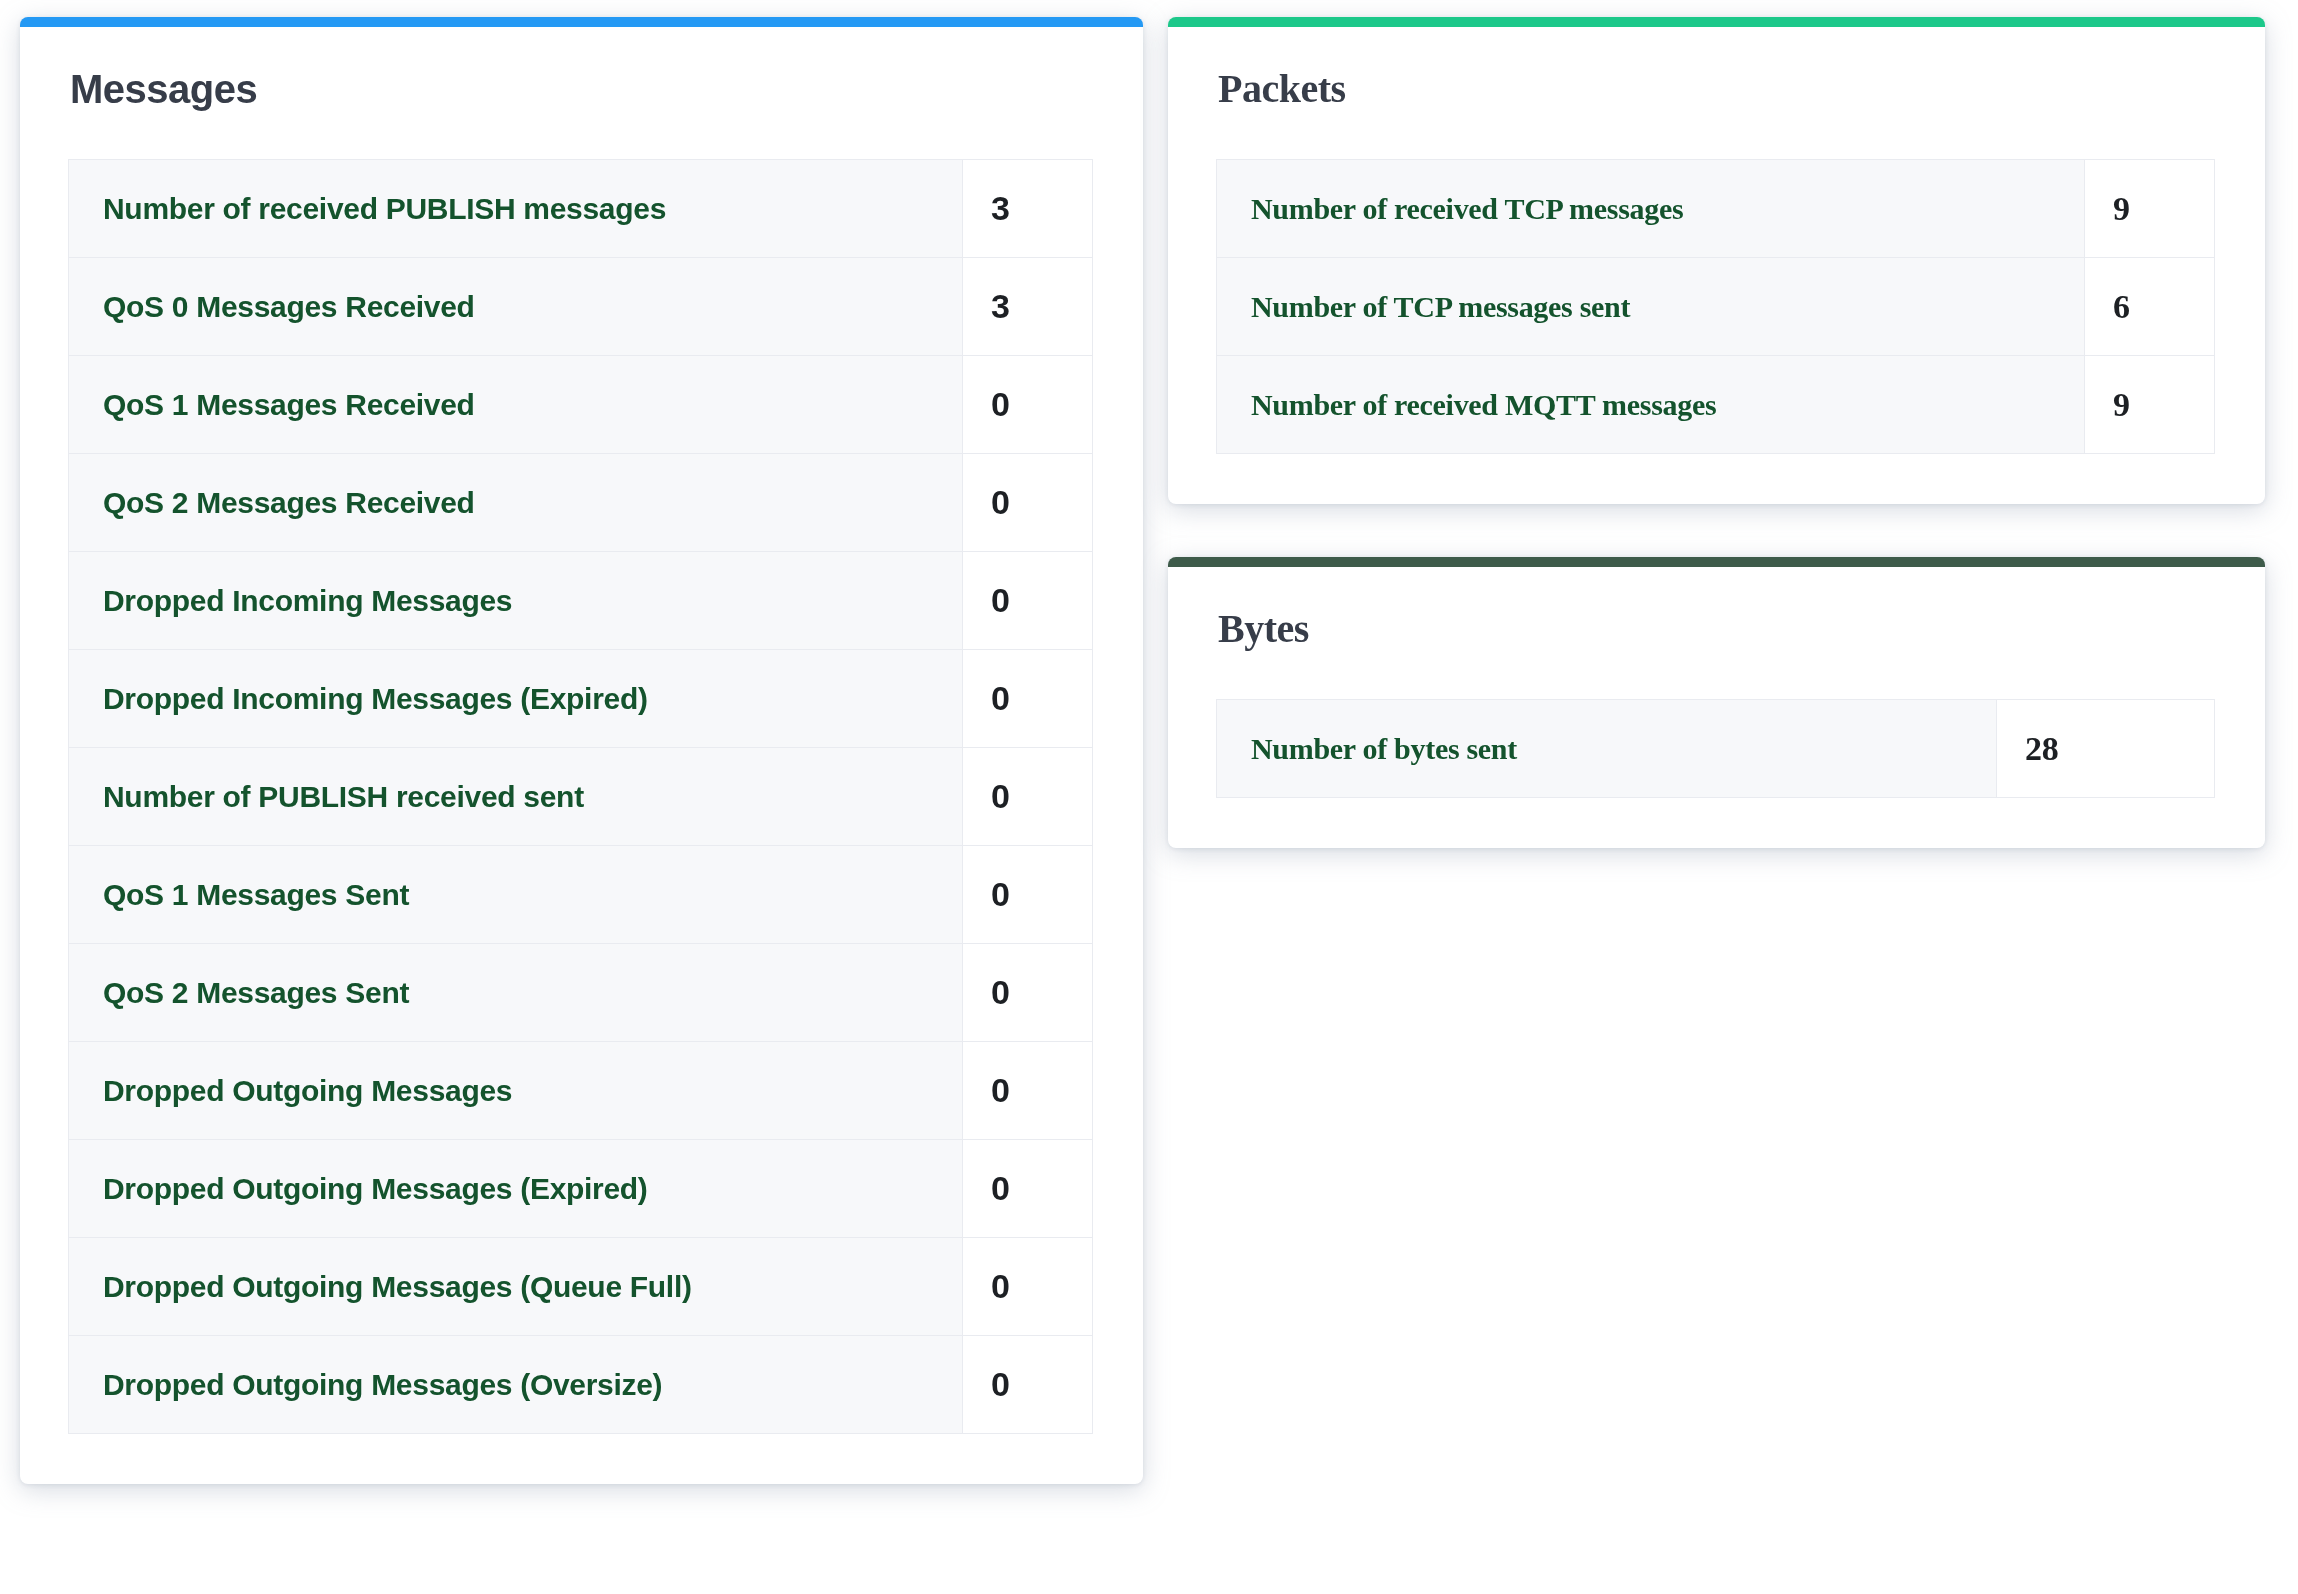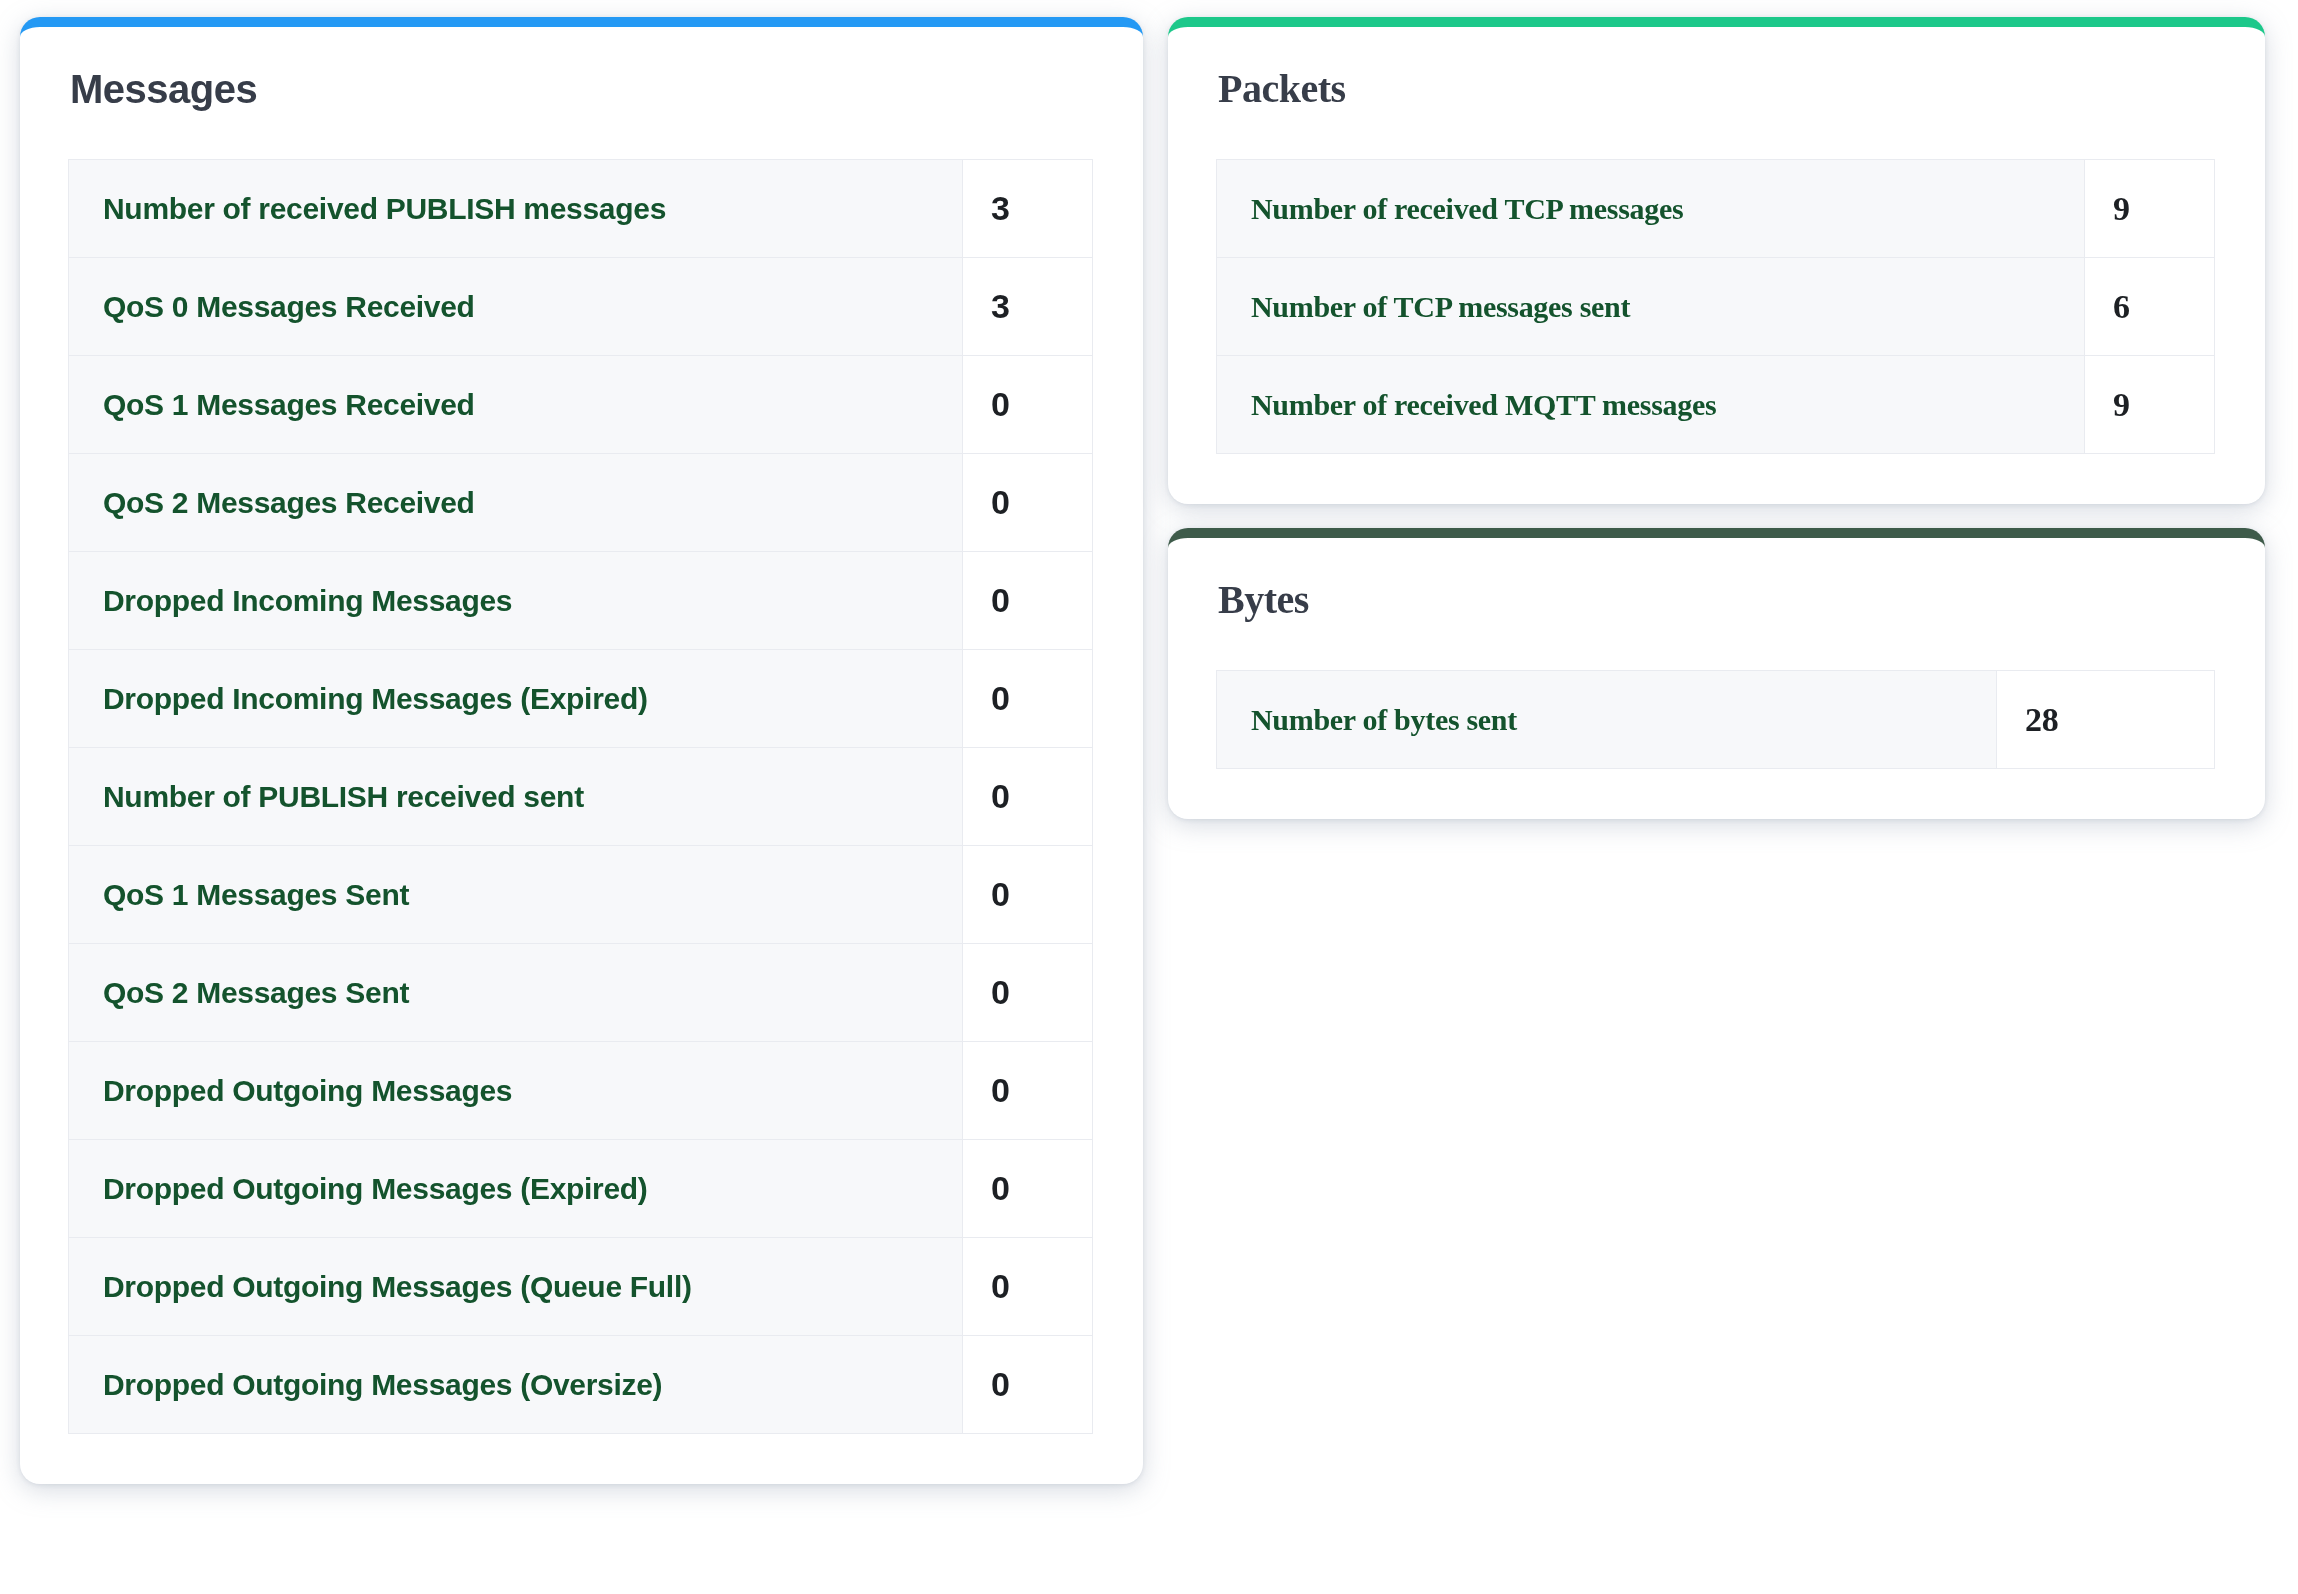--- a/index.html
+++ b/index.html
@@ -2,28 +2,28 @@
 <html><head>
 <meta charset="utf-8">
 <style>
   * { margin:0; padding:0; box-sizing:border-box; }
   html,body { width:2298px; height:1594px; background:#ffffff; overflow:hidden;
               font-family:"Liberation Sans","DejaVu Sans",sans-serif; }
   .page { display:flex; align-items:flex-start; gap:25px; padding:17px 33px 0 20px; }
 
   .card {
     background:#ffffff;
-    border-radius:20px;
+    border-radius:8px;
     border-top:10px solid #cccccc; 
     box-shadow:0 6px 26px rgba(141,153,171,0.35), 0 1px 4px rgba(141,153,171,0.22);
     padding:38px 50px 50px 48px;
   }
   .card-messages { width:1123px; flex:none; }
   .right-col { flex:1; display:flex; flex-direction:column; min-width:0;font-family:Liberation Serif, serif; }
-  .card-bytes { margin-top:24px; }
+  .card-bytes { margin-top:53px; }
 
   .card-title {
     font-size:40px; font-weight:700; color:#373d49;
     letter-spacing:-0.5px; line-height:48px; margin:0 0 46px 2px;
   }
 
   table.stats { width:100%; border-collapse:collapse; table-layout:auto; }
   table.stats td {
     border:1.5px solid #e9ebf0;
     height:98px;

